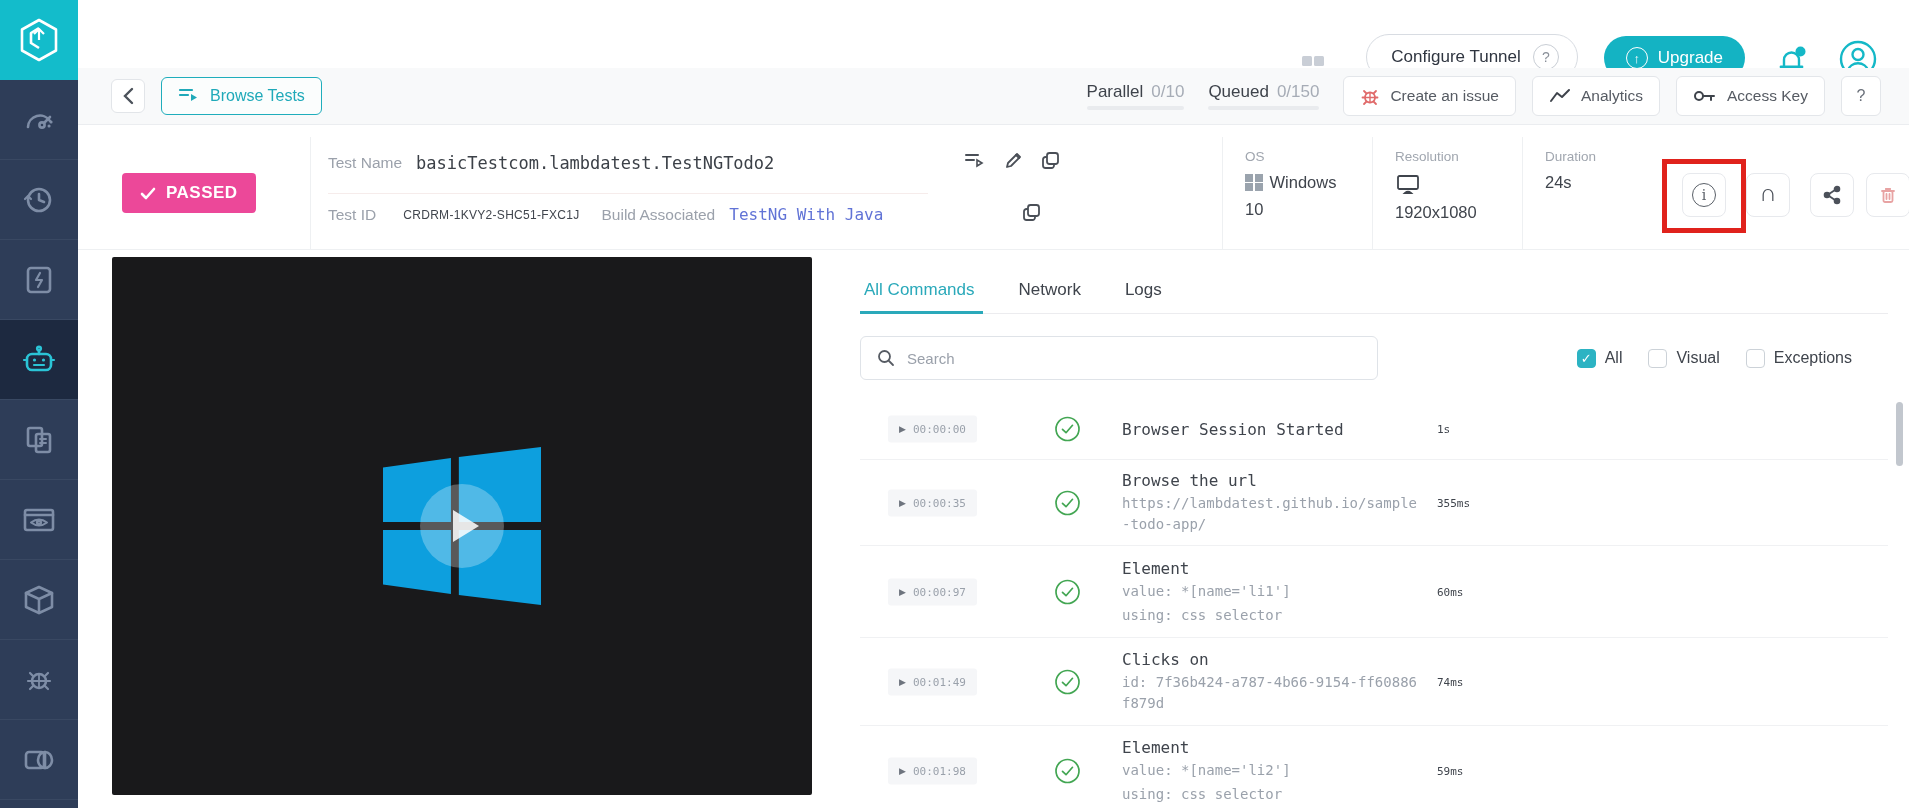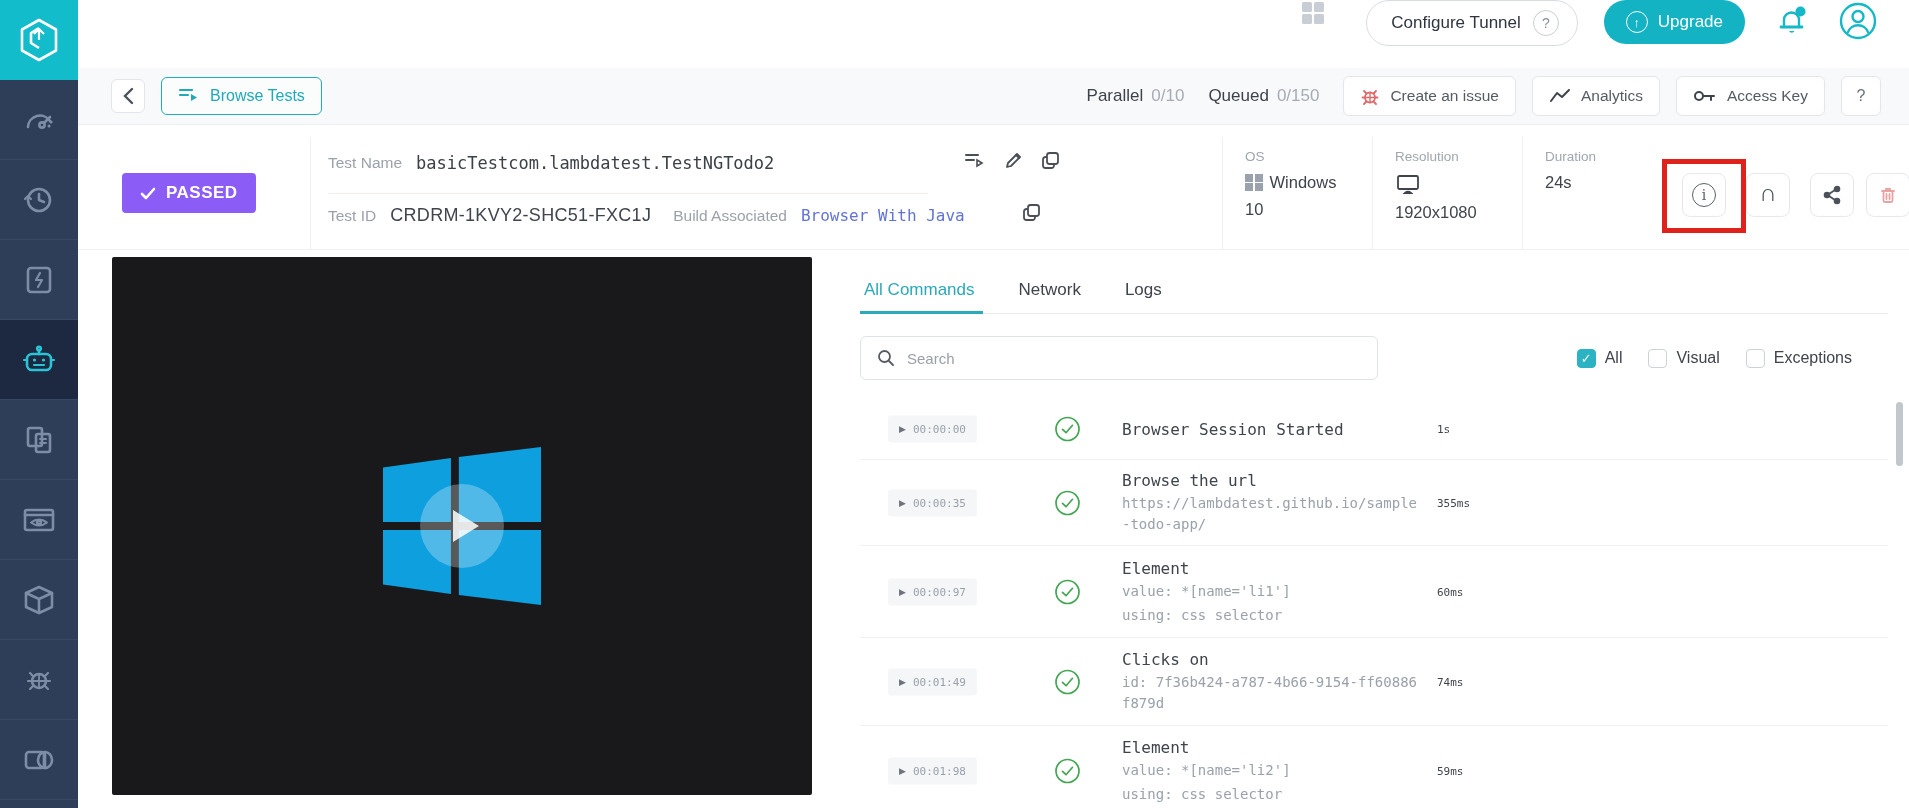--- a/index.html
+++ b/index.html
@@ -11,57 +11,57 @@
   
   .rail { position:absolute; left:0; top:0; width:78px; height:808px; background:#2e3d58; z-index:5; }
   .logo-box { height:80px; background:#13bccb; display:flex; align-items:center; justify-content:center; }
   .side-item { height:80px; display:flex; align-items:center; justify-content:center; border-bottom:1px solid #394862; cursor:pointer; }
   .side-item.active { background:#1d2940; }
   .side-item svg { stroke:#7e8da6; fill:none; stroke-width:2.6; stroke-linecap:round; stroke-linejoin:round; }
   .side-item.active svg { stroke:#2bc4d6; }
 
   
   .header { position:absolute; left:78px; top:0; right:0; height:80px; background:#fff;
-    display:flex; align-items:flex-start; justify-content:flex-end; gap:26px; padding-right:30px; }
+    display:flex; align-items:flex-end; justify-content:flex-end; gap:26px; padding-right:30px; }
   .grid-icon { margin-right:14px; cursor:pointer; }
   .pill-btn { height:46px; border:1px solid #d8dce2; border-radius:24px; background:#fff;
     display:flex; align-items:center; gap:12px; padding:0 18px 0 24px; font-size:17px; color:#2f3540; cursor:pointer; }
   .q-circle { width:26px; height:26px; border:1px solid #c9ced5; border-radius:50%на; border-radius:50%; display:flex; align-items:center; justify-content:center; font-size:14px; color:#8a9099; }
   .upgrade-btn { height:44px; border:none; border-radius:22px; background:#14b3c3; color:#fff;
     display:flex; align-items:center; gap:10px; padding:0 22px; font-size:17px; cursor:pointer; }
   .up-circle { width:22px; height:22px; border:1.6px solid #fff; border-radius:50%; display:flex; align-items:center; justify-content:center; font-size:13px; }
 
   
   .subbar { position:absolute; left:78px; top:68px; right:0; height:57px; background:#f8f9fa;
     border-bottom:1px solid #ebedf0; display:flex; align-items:center; padding:0 28px 0 33px; gap:16px; }
   .back-btn { width:34px; height:34px; background:#fff; border:1px solid #e2e5e9; border-radius:6px;
     display:flex; align-items:center; justify-content:center; cursor:pointer; }
   .browse-btn { height:38px; border:1px solid #1fadbc; border-radius:6px; background:#fbfdfd; color:#1fa9b9;
     display:flex; align-items:center; gap:10px; padding:0 16px; font-size:16px; cursor:pointer; }
   .subbar-spacer { flex:1; }
-  .metric { display:flex; flex-direction:row; margin-right:8px; }
+  .metric { display:flex; flex-direction:column; margin-right:8px; }
   .metric-row { display:flex; align-items:baseline; gap:8px; font-size:17px; }
   .metric-label { color:#3e434b; }
   .metric-value { color:#a6acb6; }
   .metric-line { height:4px; background:#e9ebee; border-radius:2px; margin-top:4px; }
   .tool-btn { height:40px; background:#fff; border:1px solid #e3e6ea; border-radius:6px;
     display:flex; align-items:center; gap:10px; padding:0 16px; font-size:15.5px; color:#565b63; cursor:pointer; }
   .tool-btn.square { width:40px; padding:0; justify-content:center; color:#6a707a; font-size:16px; }
 
   
   .testband { position:absolute; left:78px; top:137px; right:0; height:113px; background:#fff; border-bottom:1px solid #eef0f2; }
-  .badge { position:absolute; left:44px; top:36px; height:40px; background:#8b5cf6; border-radius:4px;
+  .badge { position:absolute; left:44px; top:36px; height:40px; background:#ec4899; border-radius:4px;
     display:flex; align-items:center; gap:10px; padding:0 18px; color:#fff; font-size:17px; font-weight:bold; letter-spacing:.5px; }
   .v-div { position:absolute; top:0; bottom:0; border-left:1px solid #eef0f2; }
   .meta { position:absolute; left:250px; top:0; width:760px; height:113px; }
   .meta-row1 { position:absolute; left:0; top:16px; display:flex; align-items:center; gap:14px; }
   .meta-row2 { position:absolute; left:0; top:68px; display:flex; align-items:center; gap:14px; }
   .meta-label { font-size:15.5px; color:#9ba1ab; }
   .meta-name { font-size:17px; color:#3c4148; }
-  .meta-id { font-size:18px; color:#40454d; letter-spacing:.3px; }
+  .meta-id { font-size:12px; color:#40454d; letter-spacing:.3px;margin-left:13px; }
   .meta-link { font-size:16px; color:#6173d6; cursor:pointer; }
   .meta-sep { position:absolute; left:0; top:56px; width:600px; border-top:1px solid #f6eceb; }
   .meta-icons { position:absolute; top:14px; left:636px; display:flex; gap:18px; align-items:center; }
   .meta-copy2 { position:absolute; top:66px; left:694px; }
   .icon-btn { cursor:pointer; display:flex; align-items:center; }
   .env-col { position:absolute; top:0; height:113px; border-left:1px solid #eef0f2; padding:12px 0 0 22px; }
   .env-label { font-size:13.5px; color:#a0a6af; }
   .env-main { display:flex; align-items:center; gap:7px; margin-top:9px; font-size:16.5px; color:#3f444c; }
   .env-sub { margin-top:8px; font-size:16.5px; color:#3f444c; }
   .win-ico { display:grid; grid-template-columns:8px 8px; grid-template-rows:8px 8px; gap:1.5px; }
@@ -314,21 +314,21 @@
             <rect x="6" y="2" width="11" height="11" rx="2.5"></rect>
               <path d="M13 13 v1.5 a2.5 2.5 0 0 1 -2.5 2.5 h-6 a2.5 2.5 0 0 1 -2.5 -2.5 v-6 a2.5 2.5 0 0 1 2.5 -2.5 H6"></path>
           </svg>
         </span>
       </div>
       <div class="meta-sep"></div>
       <div class="meta-row2">
         <span class="meta-label">Test ID</span>
         <span class="meta-id" style="margin-right:8px;">CRDRM-1KVY2-SHC51-FXC1J</span>
         <span class="meta-label">Build Associated</span>
-        <span class="meta-link mono">Browser With Java</span>
+        <span class="meta-link mono">TestNG With Java</span>
       </div>
       <div class="meta-copy2">
         <span class="icon-btn">
           <svg width="19" height="19" viewBox="0 0 19 19" fill="none" stroke="#4a4f57" stroke-width="1.8" stroke-linejoin="round">
             <rect x="6" y="2" width="11" height="11" rx="2.5"></rect>
               <path d="M13 13 v1.5 a2.5 2.5 0 0 1 -2.5 2.5 h-6 a2.5 2.5 0 0 1 -2.5 -2.5 v-6 a2.5 2.5 0 0 1 2.5 -2.5 H6"></path>
           </svg>
         </span>
       </div>
     </div>

